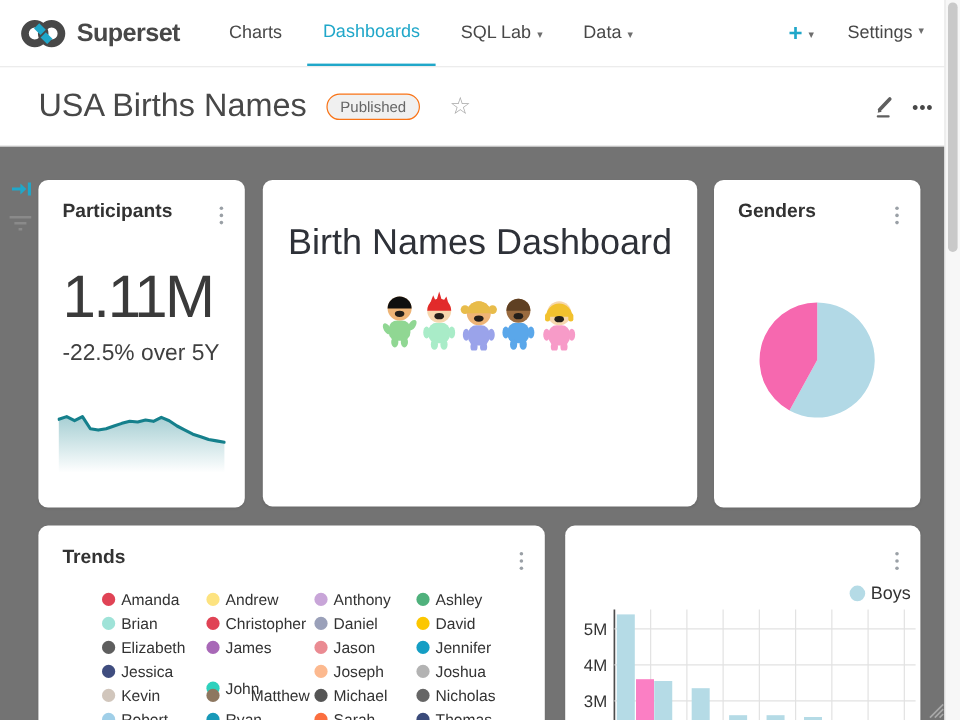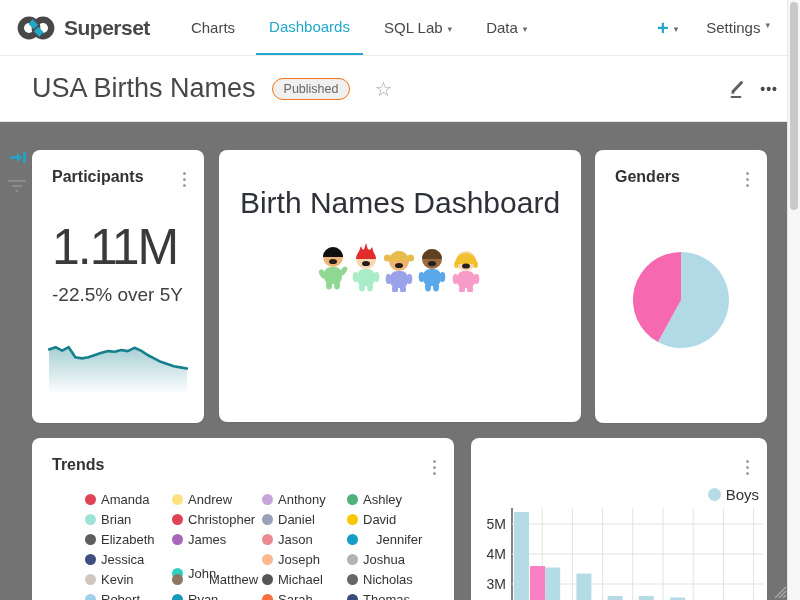--- a/index.html
+++ b/index.html
@@ -294,21 +294,21 @@
             <span class="legend-label">Elizabeth</span>
           </div>
           <div class="legend-item" style="left: 140px; top: 94px;">
             <span class="legend-dot" style="background: rgb(168, 104, 183);"></span>
             <span class="legend-label">James</span>
           </div>
           <div class="legend-item" style="left: 230px; top: 94px;">
             <span class="legend-dot" style="background: rgb(234, 139, 146);"></span>
             <span class="legend-label">Jason</span>
           </div>
-          <div class="legend-item" style="left: 315px; top: 94px; gap: 13px;">
+          <div class="legend-item" style="left: 315px; top: 94px;">
             <span class="legend-dot" style="background: rgb(20, 158, 196);"></span>
             <span class="legend-label">Jennifer</span>
           </div>
           <div class="legend-item" style="left: 53px; top: 114px;">
             <span class="legend-dot" style="background: rgb(63, 77, 127);"></span>
             <span class="legend-label">Jessica</span>
           </div>
           <div class="legend-item" style="left: 140px; top: 128px;">
             <span class="legend-dot" style="background: rgb(46, 209, 189);"></span>
             <span class="legend-label">John</span>

